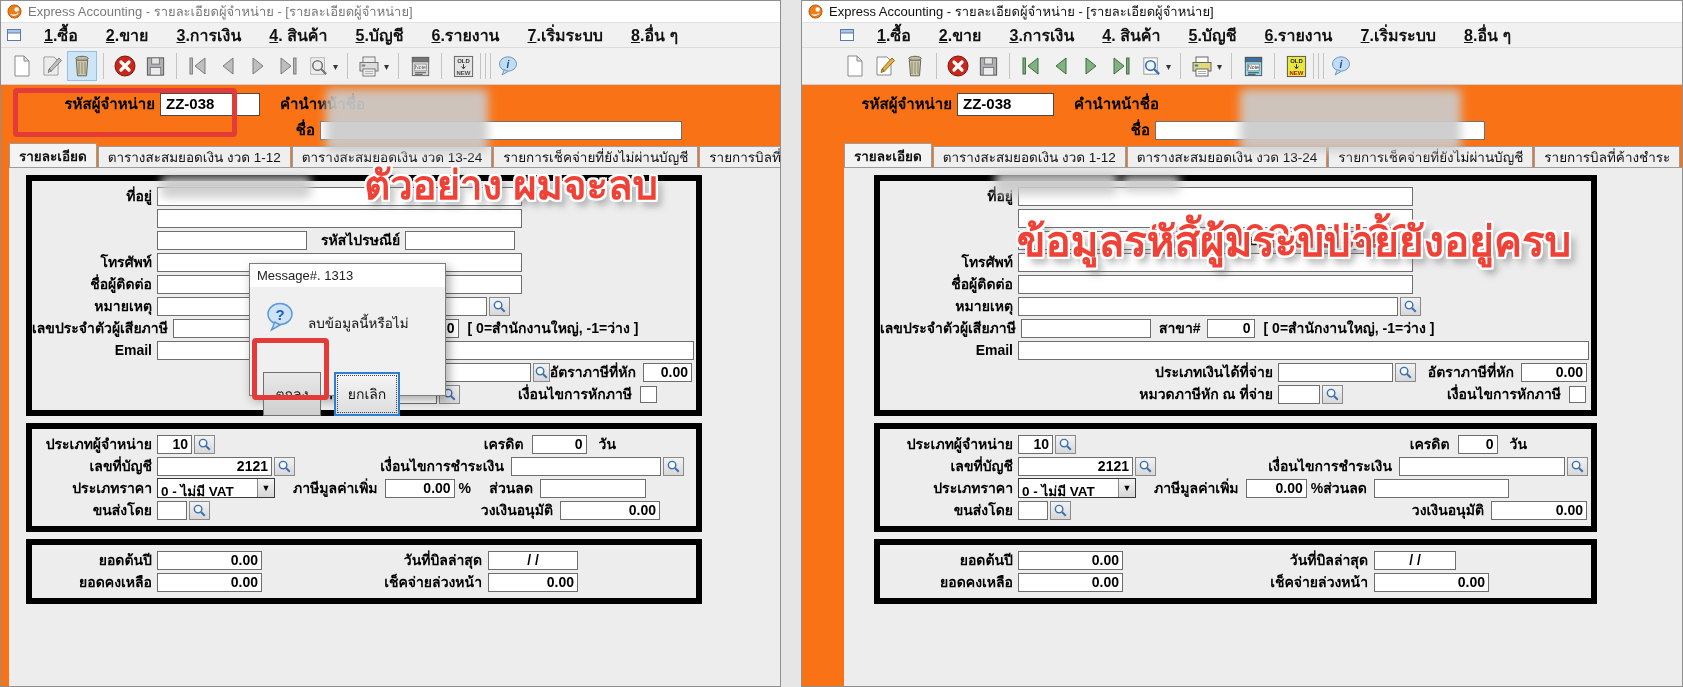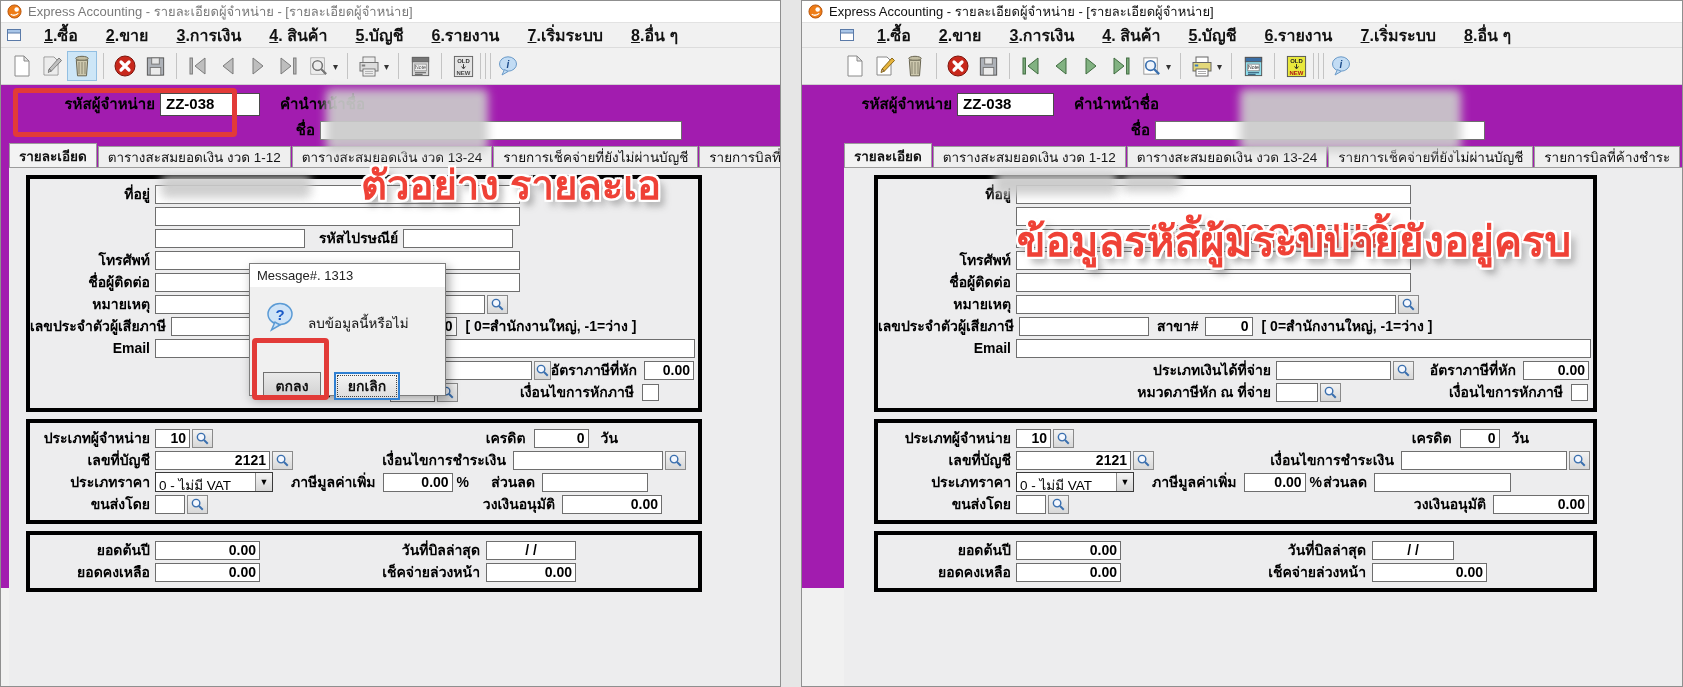--- a/index.html
+++ b/index.html
@@ -29,47 +29,47 @@
   .tbtn{width:30px;height:30px;display:flex;align-items:center;justify-content:center;border:1px solid transparent;}
   .tbtn[data-hl="true"]{background:#cde6f7;border-color:#92bfe2;}
   .sep{width:1px;height:26px;background:#c4c4c4;margin:0 6px;}
   .tsep{width:1px;height:26px;background:#c4c4c4;margin:0 2px;}
   .drop{font-size:10px;color:#333;margin:0 3px 0 0;}
   .navwrap{display:flex;align-items:center;}
   .navwrap[data-state="disabled"] svg{filter:grayscale(1) brightness(1.28) contrast(.75);}
   .toolbar[data-colored="false"] .cicon svg{filter:grayscale(1) brightness(1.12) contrast(.85);}
 
   
-  .client{position:relative;height:503px;background:#a21caf;}
+  .client{position:relative;height:603px;background:#f97316;}
   .hdr{position:relative;height:58px;}
   .hr1{position:absolute;left:var(--hdrpl);top:7px;display:flex;align-items:center;}
   .hr2{position:absolute;left:var(--hdrpl);top:33px;display:flex;align-items:center;}
   .hl{width:var(--hlw);text-align:right;margin-right:5px;font-weight:bold;font-size:15px;white-space:nowrap;}
   .hl2{width:var(--hl2w);text-align:right;margin-right:5px;font-weight:bold;font-size:15px;}
   .hcode{width:var(--hcodeW);height:23px;background:#fff;border:1px solid #4a4a4a;font-weight:bold;font-size:15px;padding:1px 5px;}
   .hname{width:var(--hnameW);height:19px;background:#fff;border:1px solid #6e6e6e;}
   .hpre{margin-left:20px;font-weight:bold;font-size:15px;white-space:nowrap;}
 
   .tabstrip{display:flex;align-items:flex-end;height:24px;margin-left:var(--tabml);position:relative;z-index:2;}
   .tab{height:21px;display:flex;align-items:center;padding:0 9px;font-size:13.5px;background:#efefef;border:1px solid #9c9c9c;border-bottom:none;margin-right:1px;white-space:nowrap;color:#111;}
   .tab[data-active="true"]{height:24px;background:#f3f3f3;font-weight:bold;}
   .page{position:relative;background:#ededee;margin-left:var(--tabml);height:521px;border-top:1px solid #9c9c9c;padding-top:7px;}
 
-  .grp{margin-left:var(--grpml);width:var(--grpw);border:4px solid #000000;background:#ededee;padding:5px 2px 4px 0;margin-bottom:7px;}
+  .grp{margin-left:var(--grpml);width:var(--grpw);border:6px solid #000000;background:#ededee;padding:5px 2px 4px 0;margin-bottom:7px;}
   .row{display:flex;align-items:center;height:20px;margin-bottom:2px;font-size:14px;}
   .lab{flex:0 0 var(--lw);display:flex;justify-content:flex-end;margin-right:5px;font-weight:bold;white-space:nowrap;}
   .lab2{flex:0 0 var(--lw2);display:flex;justify-content:flex-end;margin-right:5px;font-weight:bold;white-space:nowrap;}
   .fld{height:19px;background:#fff;border:1px solid #6e6e6e;font-size:14px;font-weight:bold;padding:0 3px;text-align:right;}
   .num{text-align:right;}
   .ctr{text-align:center;}
   .mag{width:21px;height:19px;margin-left:2px;background:linear-gradient(#f2f2f2,#d8d8d8);border:1px solid #8a8a8a;display:flex;align-items:center;justify-content:center;}
   .cb{width:17px;height:17px;background:#fff;border:1px solid #6e6e6e;}
   .inl{font-weight:bold;white-space:nowrap;}
   .combo{display:flex;height:20px;border:1px solid #3a3a3a;}
-  .combo .cval{width:calc(var(--comboW) - 17px);background:#fff;font-size:13.5px;font-weight:normal;padding:1px 3px;white-space:nowrap;overflow:hidden;}
+  .combo .cval{width:calc(var(--comboW) - 17px);background:#fff;font-size:13.5px;font-weight:bold;padding:1px 3px;white-space:nowrap;overflow:hidden;}
   .combo .carr{width:17px;background:linear-gradient(#f4f4f4,#d6d6d6);border-left:1px solid #8a8a8a;font-size:9px;display:flex;align-items:center;justify-content:center;}
   .dlab{flex:0 0 150px;display:flex;justify-content:flex-end;margin-right:6px;margin-left:var(--dateml);font-weight:bold;white-space:nowrap;}
 
   
   .window{--hdrpl:22px;--hlw:132px;--hcodeW:100px;--hl2w:292px;--hnameW:362px;--tabml:8px;
     --grpml:17px;--grpw:676px;--lw:120px;--lw2:355px;
     --fldS:365px;--fld3:150px;--postW:110px;--noteW:330px;--taxW:165px;--brml:25px;--emailW:540px;
     --incW:180px;--rateW:62px;--whW:45px;--cbmr:37px;
     --vtW:35px;--credW:55px;--credmr:78px;--accW:115px;--payW:150px;--paymr:10px;
     --comboW:116px;--vatW:70px;--discW:106px;--discmr:48px;--trW:30px;--limW:100px;--limmr:34px;
@@ -89,21 +89,21 @@
   .window[data-win="right"] .b1{left:438px;top:88px;width:221px;height:62px;}
   .window[data-win="right"] .b2{left:193px;top:171px;width:123px;height:23px;}
   .window[data-win="right"] .b3{left:320px;top:174px;width:58px;height:17px;}
 
   
   .dialog{position:absolute;left:248px;top:262px;width:197px;height:133px;background:#f0f0f0;border:1px solid #7d7d7d;box-shadow:3px 4px 10px rgba(0,0,0,.35);z-index:20;}
   .dtitle{height:23px;background:#fff;font-size:13px;color:#222;padding:4px 7px;}
   .dbody{position:relative;height:109px;}
   .qicon{position:absolute;left:13px;top:13px;}
   .dmsg{position:absolute;left:58px;top:25px;font-size:13.5px;color:#111;white-space:nowrap;}
-  .dbtn{position:absolute;top:85px;height:28px;font-size:14px;font-weight:bold;color:#111;background:linear-gradient(#f5f5f5,#ddd);border:1px solid #8a8a8a;}
+  .dbtn{position:absolute;top:85px;height:44px;font-size:14px;font-weight:normal;color:#111;background:linear-gradient(#f5f5f5,#ddd);border:1px solid #8a8a8a;}
   .dok{left:13px;width:58px;border:1px solid #707070;background:linear-gradient(#e9e9e9,#cfcfcf);}
   .dcancel{left:84px;width:66px;border:2px solid #2f7fd1;outline:1px dotted #444;outline-offset:-4px;}
 
   
   .ann{position:absolute;border:5px solid #e23b38;border-radius:4px;z-index:25;}
   .ann-code{left:12px;top:87px;width:224px;height:49px;}
   .ann-ok{left:251px;top:337px;width:77px;height:62px;}
   .otext{position:absolute;z-index:30;font-weight:bold;color:#ef4136;text-align:center;line-height:1.05;
     text-shadow:-2px -2px 0 #fff,2px -2px 0 #fff,-2px 2px 0 #fff,2px 2px 0 #fff,-2px 0 0 #fff,2px 0 0 #fff,0 -2px 0 #fff,0 2px 0 #fff,5px 6px 7px rgba(110,110,110,.65);}
   .window[data-win="left"] .o1{left:300px;top:163px;width:420px;font-size:40px;}
@@ -434,21 +434,21 @@
               <text x="17" y="19.5" font-size="15" font-weight="bold" text-anchor="middle" fill="#1a5ac8" font-family="Liberation Serif, serif">?</text>
             </svg></span>
       <span class="dmsg">ลบข้อมูลนี้หรือไม่</span>
       <button class="dbtn dok">ตกลง</button>
       <button class="dbtn dcancel">ยกเลิก</button>
     </div>
   </div>
 
   <div class="ann ann-code" data-visible="true"></div>
   <div class="ann ann-ok" data-visible="true"></div>
-  <div class="otext o1">ตัวอย่าง รายละเอ</div>
+  <div class="otext o1">ตัวอย่าง ผมจะลบ</div>
 </div>
 
 <div class="window" data-win="right">
 
   <div class="titlebar" data-active="true">
     <span class="logo">
           <svg width="15" height="15" viewBox="0 0 16 16">
             <circle cx="8" cy="8" r="7" fill="#ee7d18" stroke="#b5520a"></circle>
             <circle cx="10.3" cy="5.8" r="2.4" fill="#fff"></circle>
             <path d="M4 11 q4 2.5 8-1" stroke="#fff" stroke-width="1.4" fill="none"></path>

